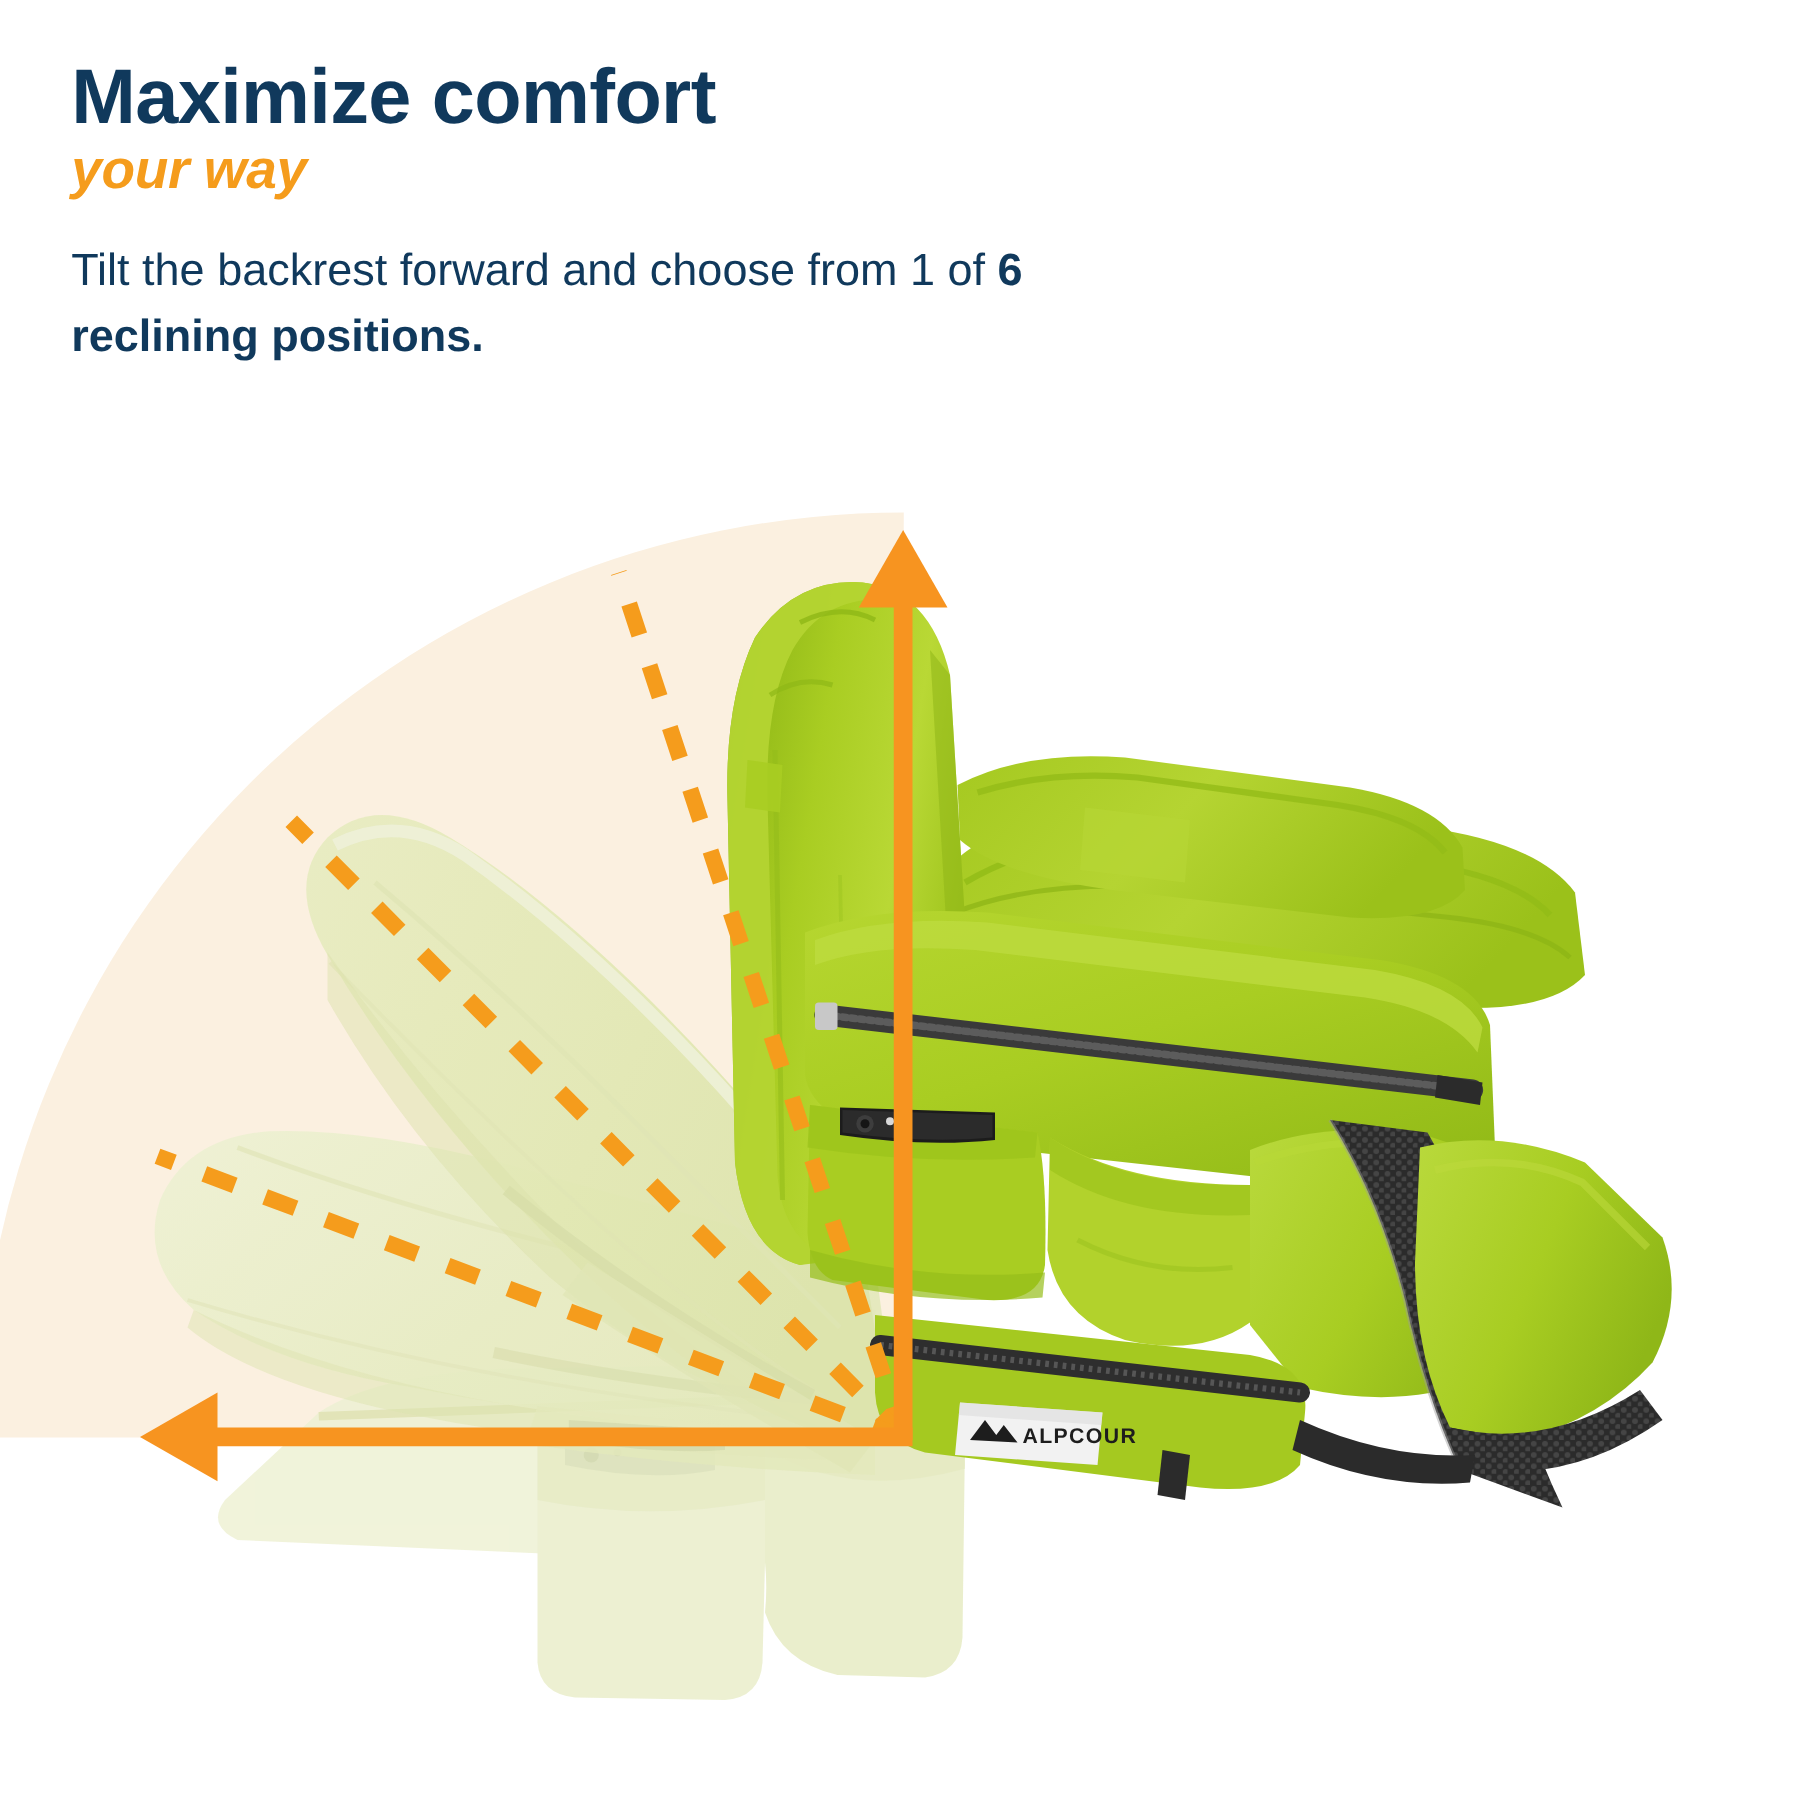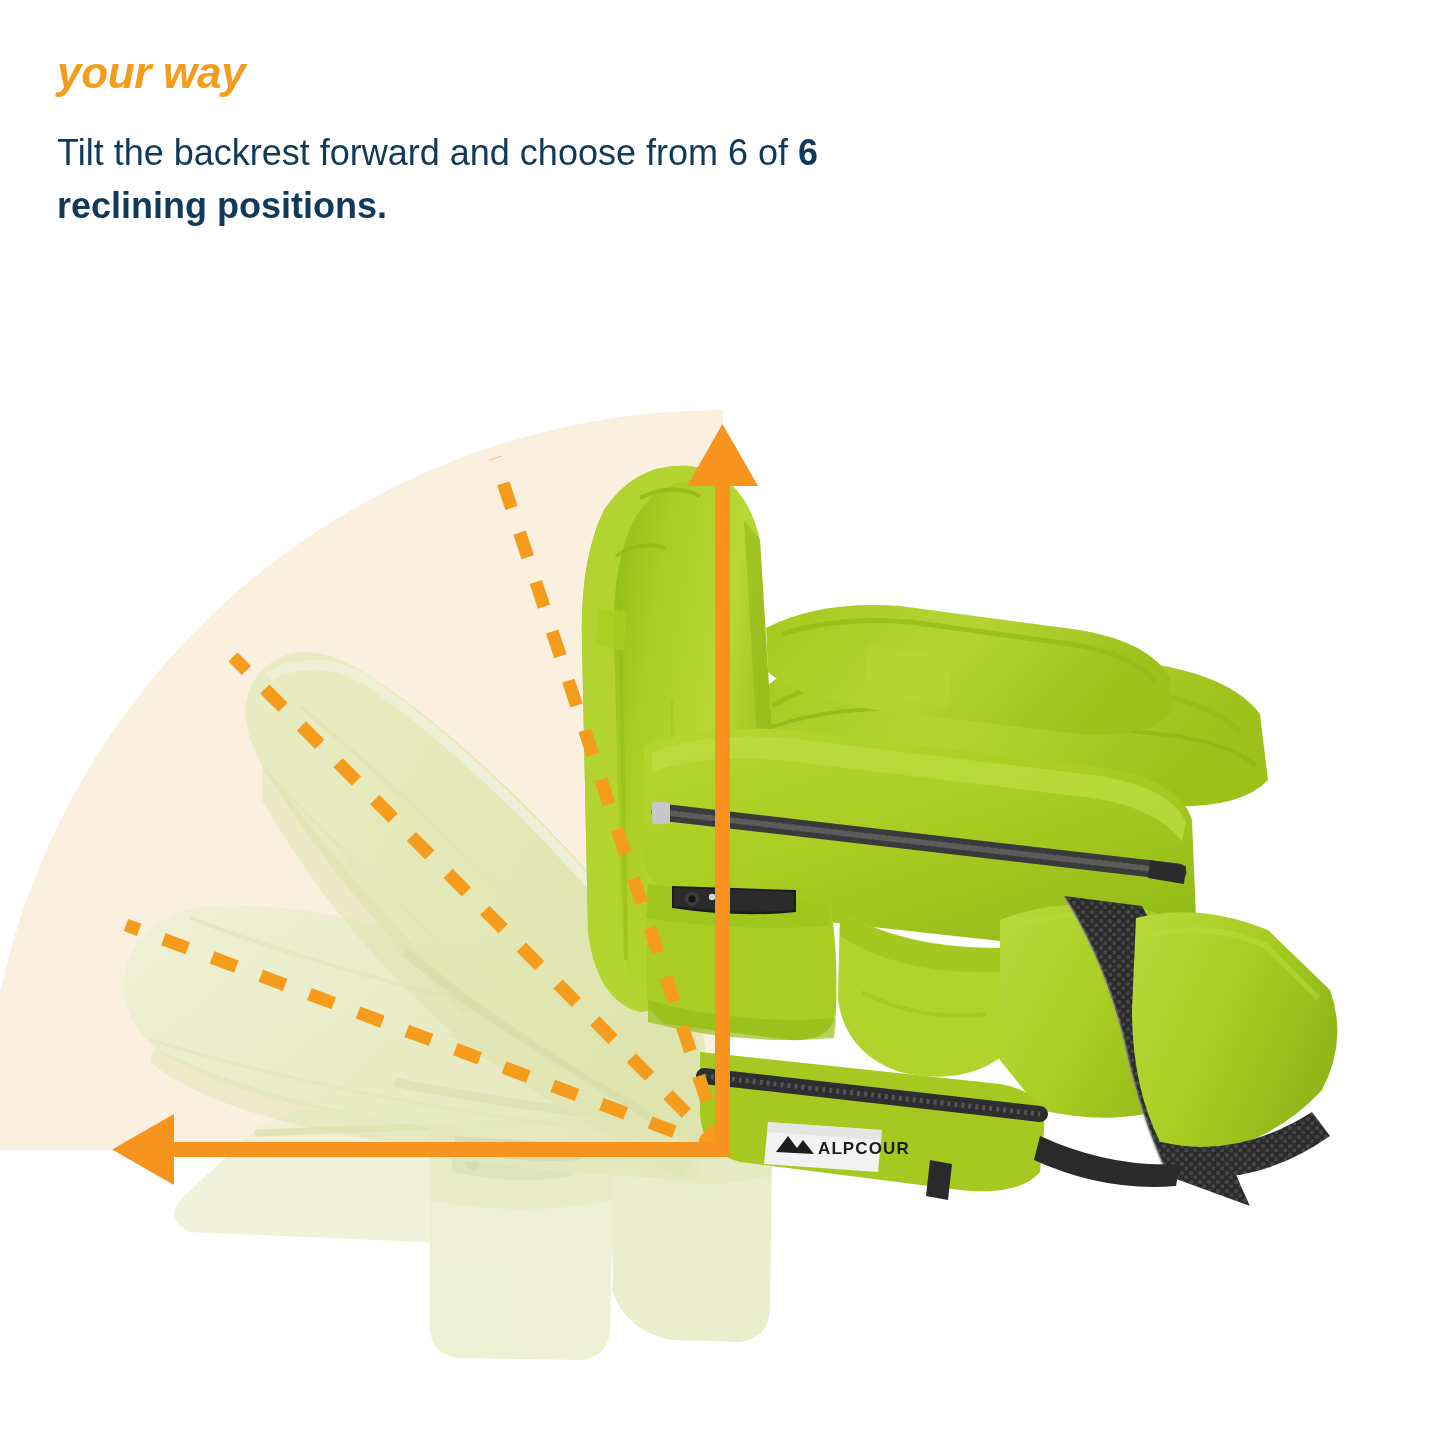--- a/index.html
+++ b/index.html
@@ -68,22 +68,23 @@
   .diagram svg {
     display: block;
   }
 </style>
 </head>
 <body>
 
 <div id="stage">
 
   <div class="text-block">
+    <h1 class="headline-1">Maximize comfort</h1>
     <div class="headline-2">your way</div>
-    <p class="subtext"><span>Tilt the backrest forward and choose from 6 of </span><b>6 reclining positions.</b></p>
+    <p class="subtext"><span>Tilt the backrest forward and choose from 1 of </span><b>6 reclining positions.</b></p>
   </div>
 
   <div class="diagram">
   <svg width="1445" height="1445" viewBox="0 0 1445 1445" xmlns="http://www.w3.org/2000/svg">
     <defs>
       <linearGradient id="gGreenMain" x1="0" y1="0" x2="1" y2="0.6">
         <stop offset="0%" stop-color="#9cc41b"></stop>
         <stop offset="40%" stop-color="#afd228"></stop>
         <stop offset="75%" stop-color="#bedc3c"></stop>
         <stop offset="100%" stop-color="#9ec41c"></stop>

